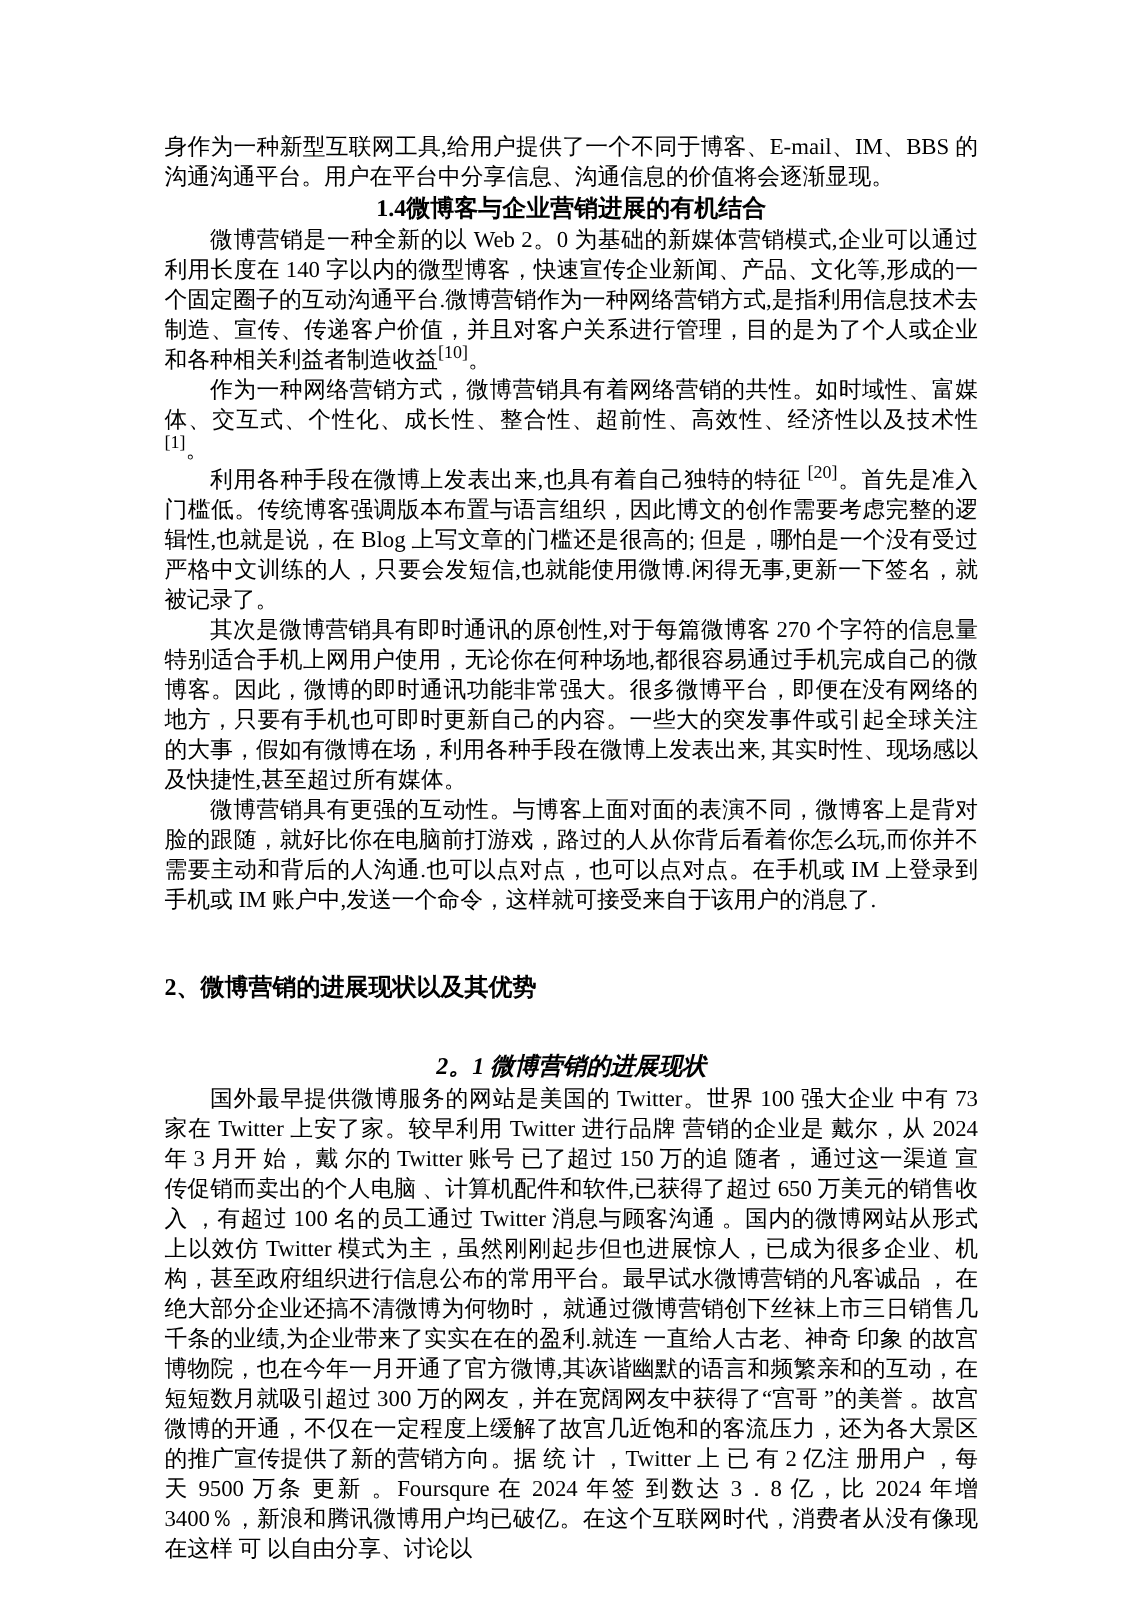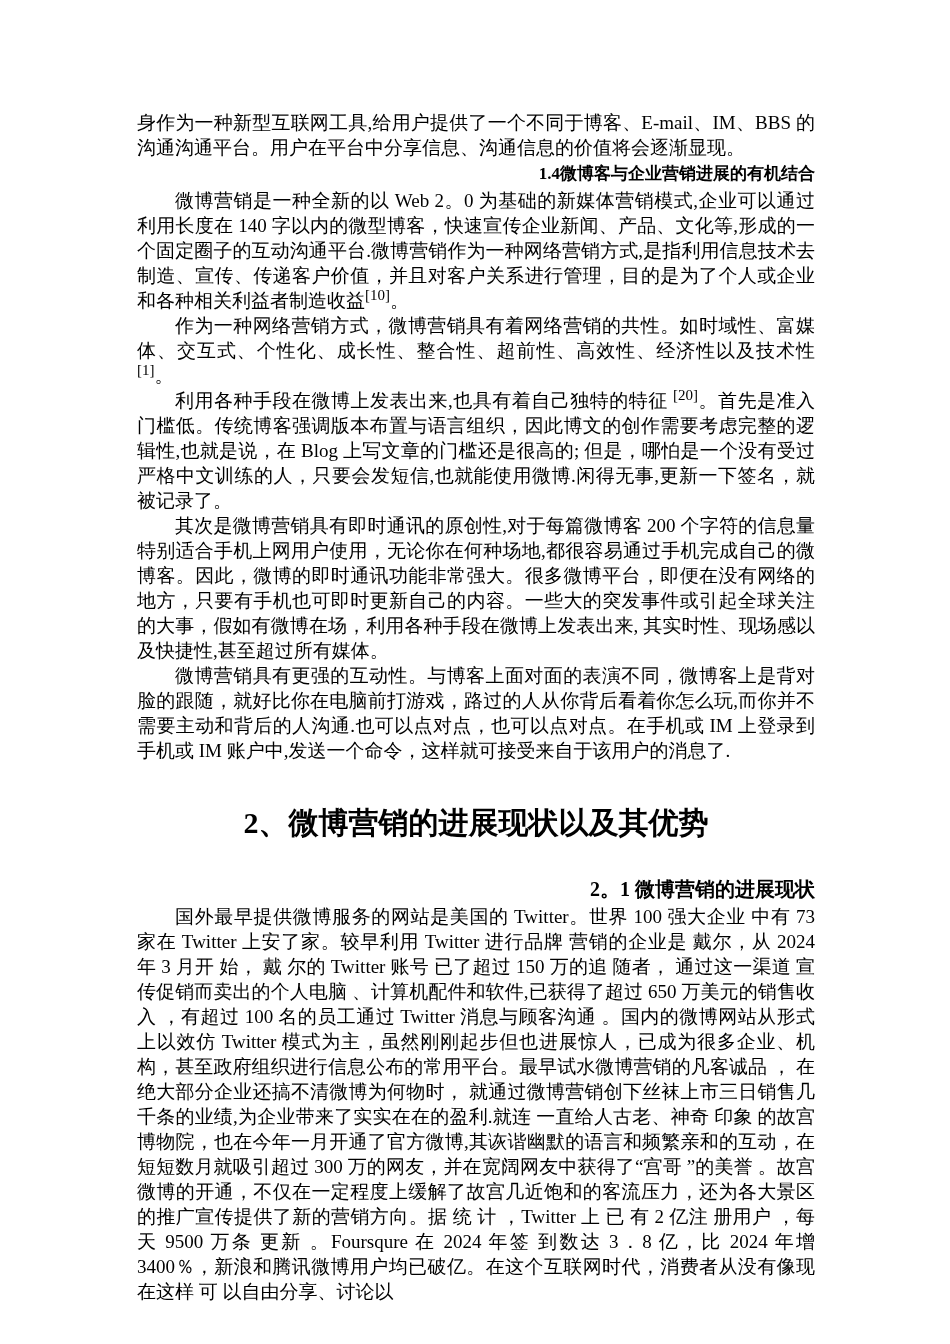--- a/index.html
+++ b/index.html
@@ -14,38 +14,39 @@
     background: #ffffff;
     padding: 110px 135px 80px 137px;
     color: #000000;
     font-size: 19px;
     line-height: 25px;
     text-align: justify;
   }
   p { text-indent: 2em; }
   p.no-indent { text-indent: 0; }
   .h-sub {
-    font-size: 17px;
+    font-size: 20px;
     font-weight: bold;
     line-height: 28px;
-    text-align: right;
+    text-align: center;
   }
   .h-main {
-    font-size: 30px;
+    font-size: 20px;
     font-weight: bold;
-    text-align: center;
+    text-align: left;
     line-height: 30px;
     margin: 45px 0 38px 0;
   }
   .h-2-1 {
     font-size: 20px;
     font-weight: bold;
     line-height: 26px;
-    text-align: right;
+    text-align: center;
     margin: 0 0 2px 0;
+    font-style: italic;
   }
   sup {
     font-size: 15px;
     vertical-align: super;
     line-height: 0;
   }
 </style>
 </head>
 <body>
 
@@ -54,21 +55,21 @@
   <p class="no-indent">身作为一种新型互联网工具,给用户提供了一个不同于博客、E-mail、IM、BBS 的沟通沟通平台。用户在平台中分享信息、沟通信息的价值将会逐渐显现。</p>
 
   <div class="h-sub">1.4微博客与企业营销进展的有机结合</div>
 
   <p><span>微博营销是一种全新的以 Web 2。0 为基础的新媒体营销模式,企业可以通过利用长度在 140 字以内的微型博客，快速宣传企业新闻、产品、文化等,形成的一个固定圈子的互动沟通平台.微博营销作为一种网络营销方式,是指利用信息技术去制造、宣传、传递客户价值，并且对客户关系进行管理，目的是为了个人或企业和各种相关利益者制造收益</span><sup>[10]</sup><span>。</span></p>
 
   <p><span>作为一种网络营销方式，微博营销具有着网络营销的共性。如时域性、富媒体、交互式、个性化、成长性、整合性、超前性、高效性、经济性以及技术性</span><sup>[1]</sup><span>。</span></p>
 
   <p><span>利用各种手段在微博上发表出来,也具有着自己独特的特征 </span><sup>[20]</sup><span>。首先是准入门槛低。传统博客强调版本布置与语言组织，因此博文的创作需要考虑完整的逻辑性,也就是说，在 Blog 上写文章的门槛还是很高的; 但是，哪怕是一个没有受过严格中文训练的人，只要会发短信,也就能使用微博.闲得无事,更新一下签名，就被记录了。</span></p>
 
-  <p>其次是微博营销具有即时通讯的原创性,对于每篇微博客 200 个字符的信息量特别适合手机上网用户使用，无论你在何种场地,都很容易通过手机完成自己的微博客。因此，微博的即时通讯功能非常强大。很多微博平台，即便在没有网络的地方，只要有手机也可即时更新自己的内容。一些大的突发事件或引起全球关注的大事，假如有微博在场，利用各种手段在微博上发表出来, 其实时性、现场感以及快捷性,甚至超过所有媒体。</p>
+  <p>其次是微博营销具有即时通讯的原创性,对于每篇微博客 270 个字符的信息量特别适合手机上网用户使用，无论你在何种场地,都很容易通过手机完成自己的微博客。因此，微博的即时通讯功能非常强大。很多微博平台，即便在没有网络的地方，只要有手机也可即时更新自己的内容。一些大的突发事件或引起全球关注的大事，假如有微博在场，利用各种手段在微博上发表出来, 其实时性、现场感以及快捷性,甚至超过所有媒体。</p>
 
   <p>微博营销具有更强的互动性。与博客上面对面的表演不同，微博客上是背对脸的跟随，就好比你在电脑前打游戏，路过的人从你背后看着你怎么玩,而你并不需要主动和背后的人沟通.也可以点对点，也可以点对点。在手机或 IM 上登录到手机或 IM 账户中,发送一个命令，这样就可接受来自于该用户的消息了.</p>
 
   <div class="h-main">2、微博营销的进展现状以及其优势</div>
 
   <div class="h-2-1">2。1 微博营销的进展现状</div>
 
   <p>国外最早提供微博服务的网站是美国的 Twitter。世界 100 强大企业 中有 73 家在 Twitter 上安了家。较早利用 Twitter 进行品牌 营销的企业是 戴尔，从 2024 年 3 月开 始， 戴 尔的 Twitter 账号 已了超过 150 万的追 随者， 通过这一渠道 宣传促销而卖出的个人电脑 、计算机配件和软件,已获得了超过 650 万美元的销售收入 ，有超过 100 名的员工通过 Twitter 消息与顾客沟通 。国内的微博网站从形式上以效仿 Twitter 模式为主，虽然刚刚起步但也进展惊人，已成为很多企业、机构，甚至政府组织进行信息公布的常用平台。最早试水微博营销的凡客诚品 ， 在 绝大部分企业还搞不清微博为何物时， 就通过微博营销创下丝袜上市三日销售几千条的业绩,为企业带来了实实在在的盈利.就连 一直给人古老、神奇 印象 的故宫博物院，也在今年一月开通了官方微博,其诙谐幽默的语言和频繁亲和的互动，在短短数月就吸引超过 300 万的网友，并在宽阔网友中获得了“宫哥 ”的美誉 。故宫微博的开通，不仅在一定程度上缓解了故宫几近饱和的客流压力，还为各大景区的推广宣传提供了新的营销方向。据 统 计 ，Twitter 上 已 有 2 亿注 册用户 ，每天 9500 万条 更新 。Foursqure 在 2024 年签 到数达 3．8 亿，比 2024 年增 3400％，新浪和腾讯微博用户均已破亿。在这个互联网时代，消费者从没有像现在这样 可 以自由分享、讨论以</p>
 
 </div>

